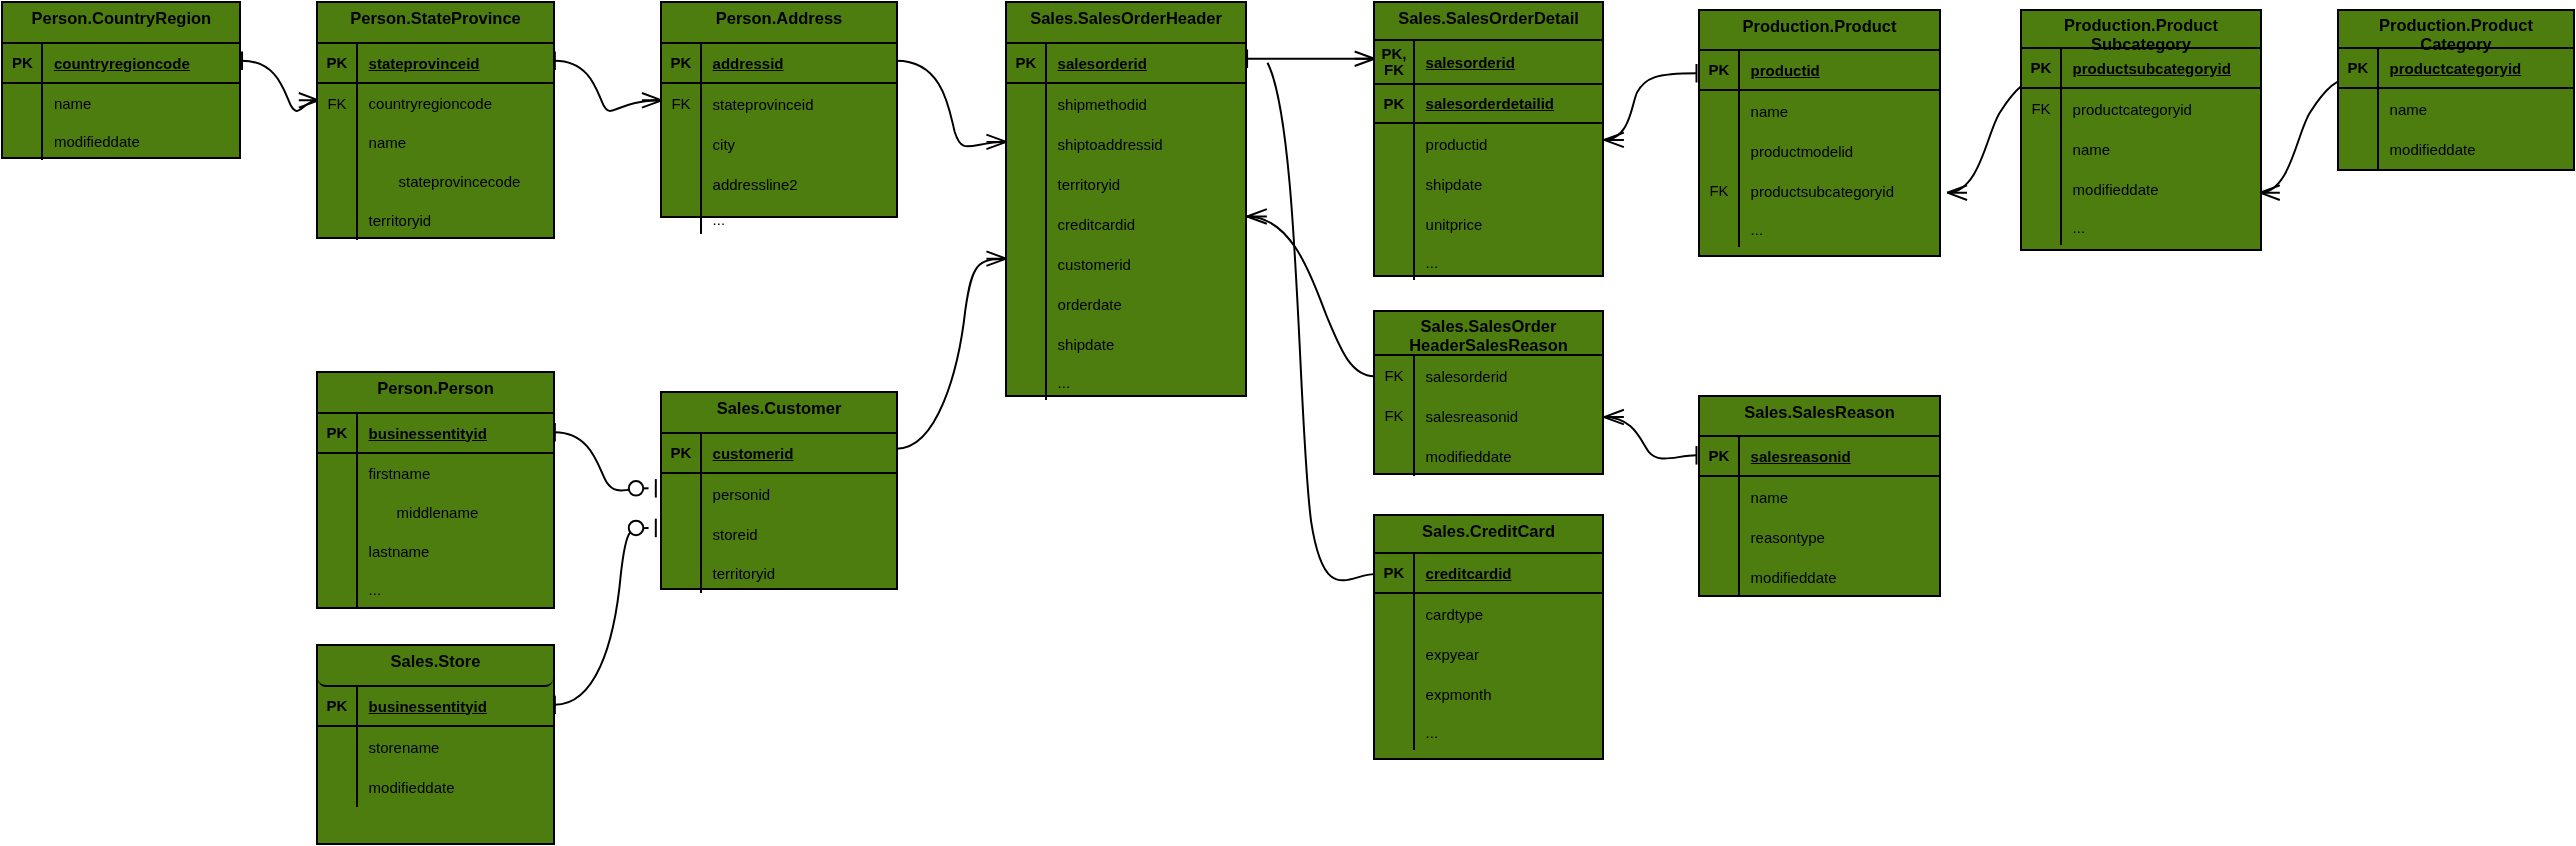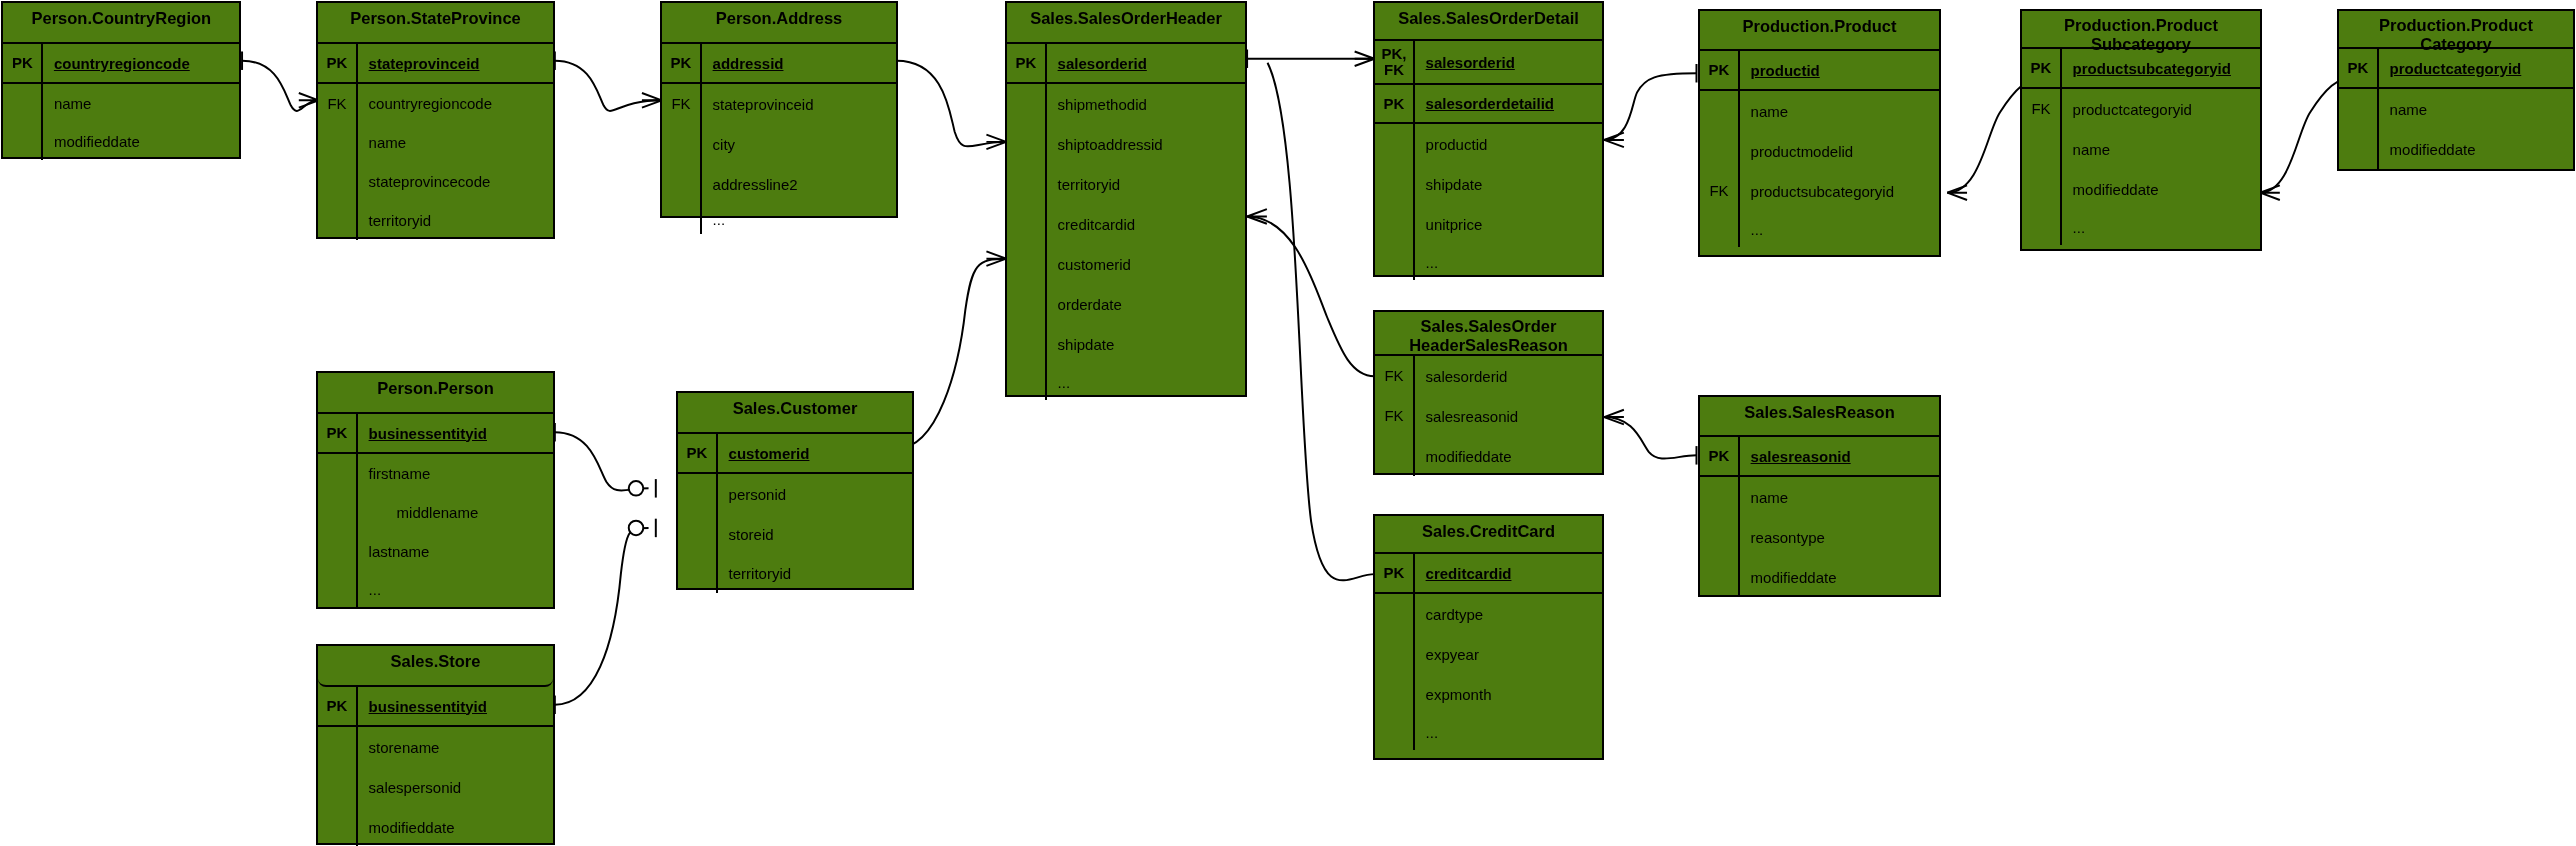--- a/index.html
+++ b/index.html
@@ -183,21 +183,21 @@
     </div>
     <div class="grp last">
       <div class="row" style="height:39px;">
         <div class="kcell">FK</div>
         <div class="fcell">countryregioncode</div>
       </div>
       <div class="row" style="height:39px;">
         <div class="kcell"></div>
         <div class="fcell">name</div>
       </div>
-      <div class="row" style="height:39px;">
+      <div class="row" style="height:39px;gap:30px;">
         <div class="kcell"></div>
         <div class="fcell">stateprovincecode</div>
       </div>
       <div class="row" style="height:39px;">
         <div class="kcell"></div>
         <div class="fcell">territoryid</div>
       </div>
     </div>
   </div>
 
@@ -415,21 +415,21 @@
         <div class="kcell"></div>
         <div class="fcell">lastname</div>
       </div>
       <div class="row" style="height:36px;">
         <div class="kcell"></div>
         <div class="fcell">...</div>
       </div>
     </div>
   </div>
 
-  <div class="entity" style="left:660px;top:391px;width:238px;height:199px;margin-left:16px;">
+  <div class="entity" style="left:660px;top:391px;width:238px;height:199px;">
     <div class="ent-title" style="height:41px;">Sales.Customer</div>
     <div class="grp">
       <div class="row" style="height:38px;">
         <div class="kcell pk">PK</div>
         <div class="fcell key">customerid</div>
       </div>
     </div>
     <div class="grp last">
       <div class="row" style="height:40px;">
         <div class="kcell"></div>
@@ -451,24 +451,20 @@
     <div class="grp">
       <div class="row" style="height:38px;">
         <div class="kcell pk">PK</div>
         <div class="fcell key">businessentityid</div>
       </div>
     </div>
     <div class="grp last">
       <div class="row" style="height:40px;">
         <div class="kcell"></div>
         <div class="fcell">storename</div>
-      </div>
-      <div class="row" style="height:40px;">
-        <div class="kcell"></div>
-        <div class="fcell">salespersonid</div>
       </div>
       <div class="row" style="height:40px;">
         <div class="kcell"></div>
         <div class="fcell">modifieddate</div>
       </div>
     </div>
   </div>
 
   <div class="entity" style="left:1373px;top:310px;width:231px;height:165px;">
     <div class="ent-title two-line" style="height:44px;">

